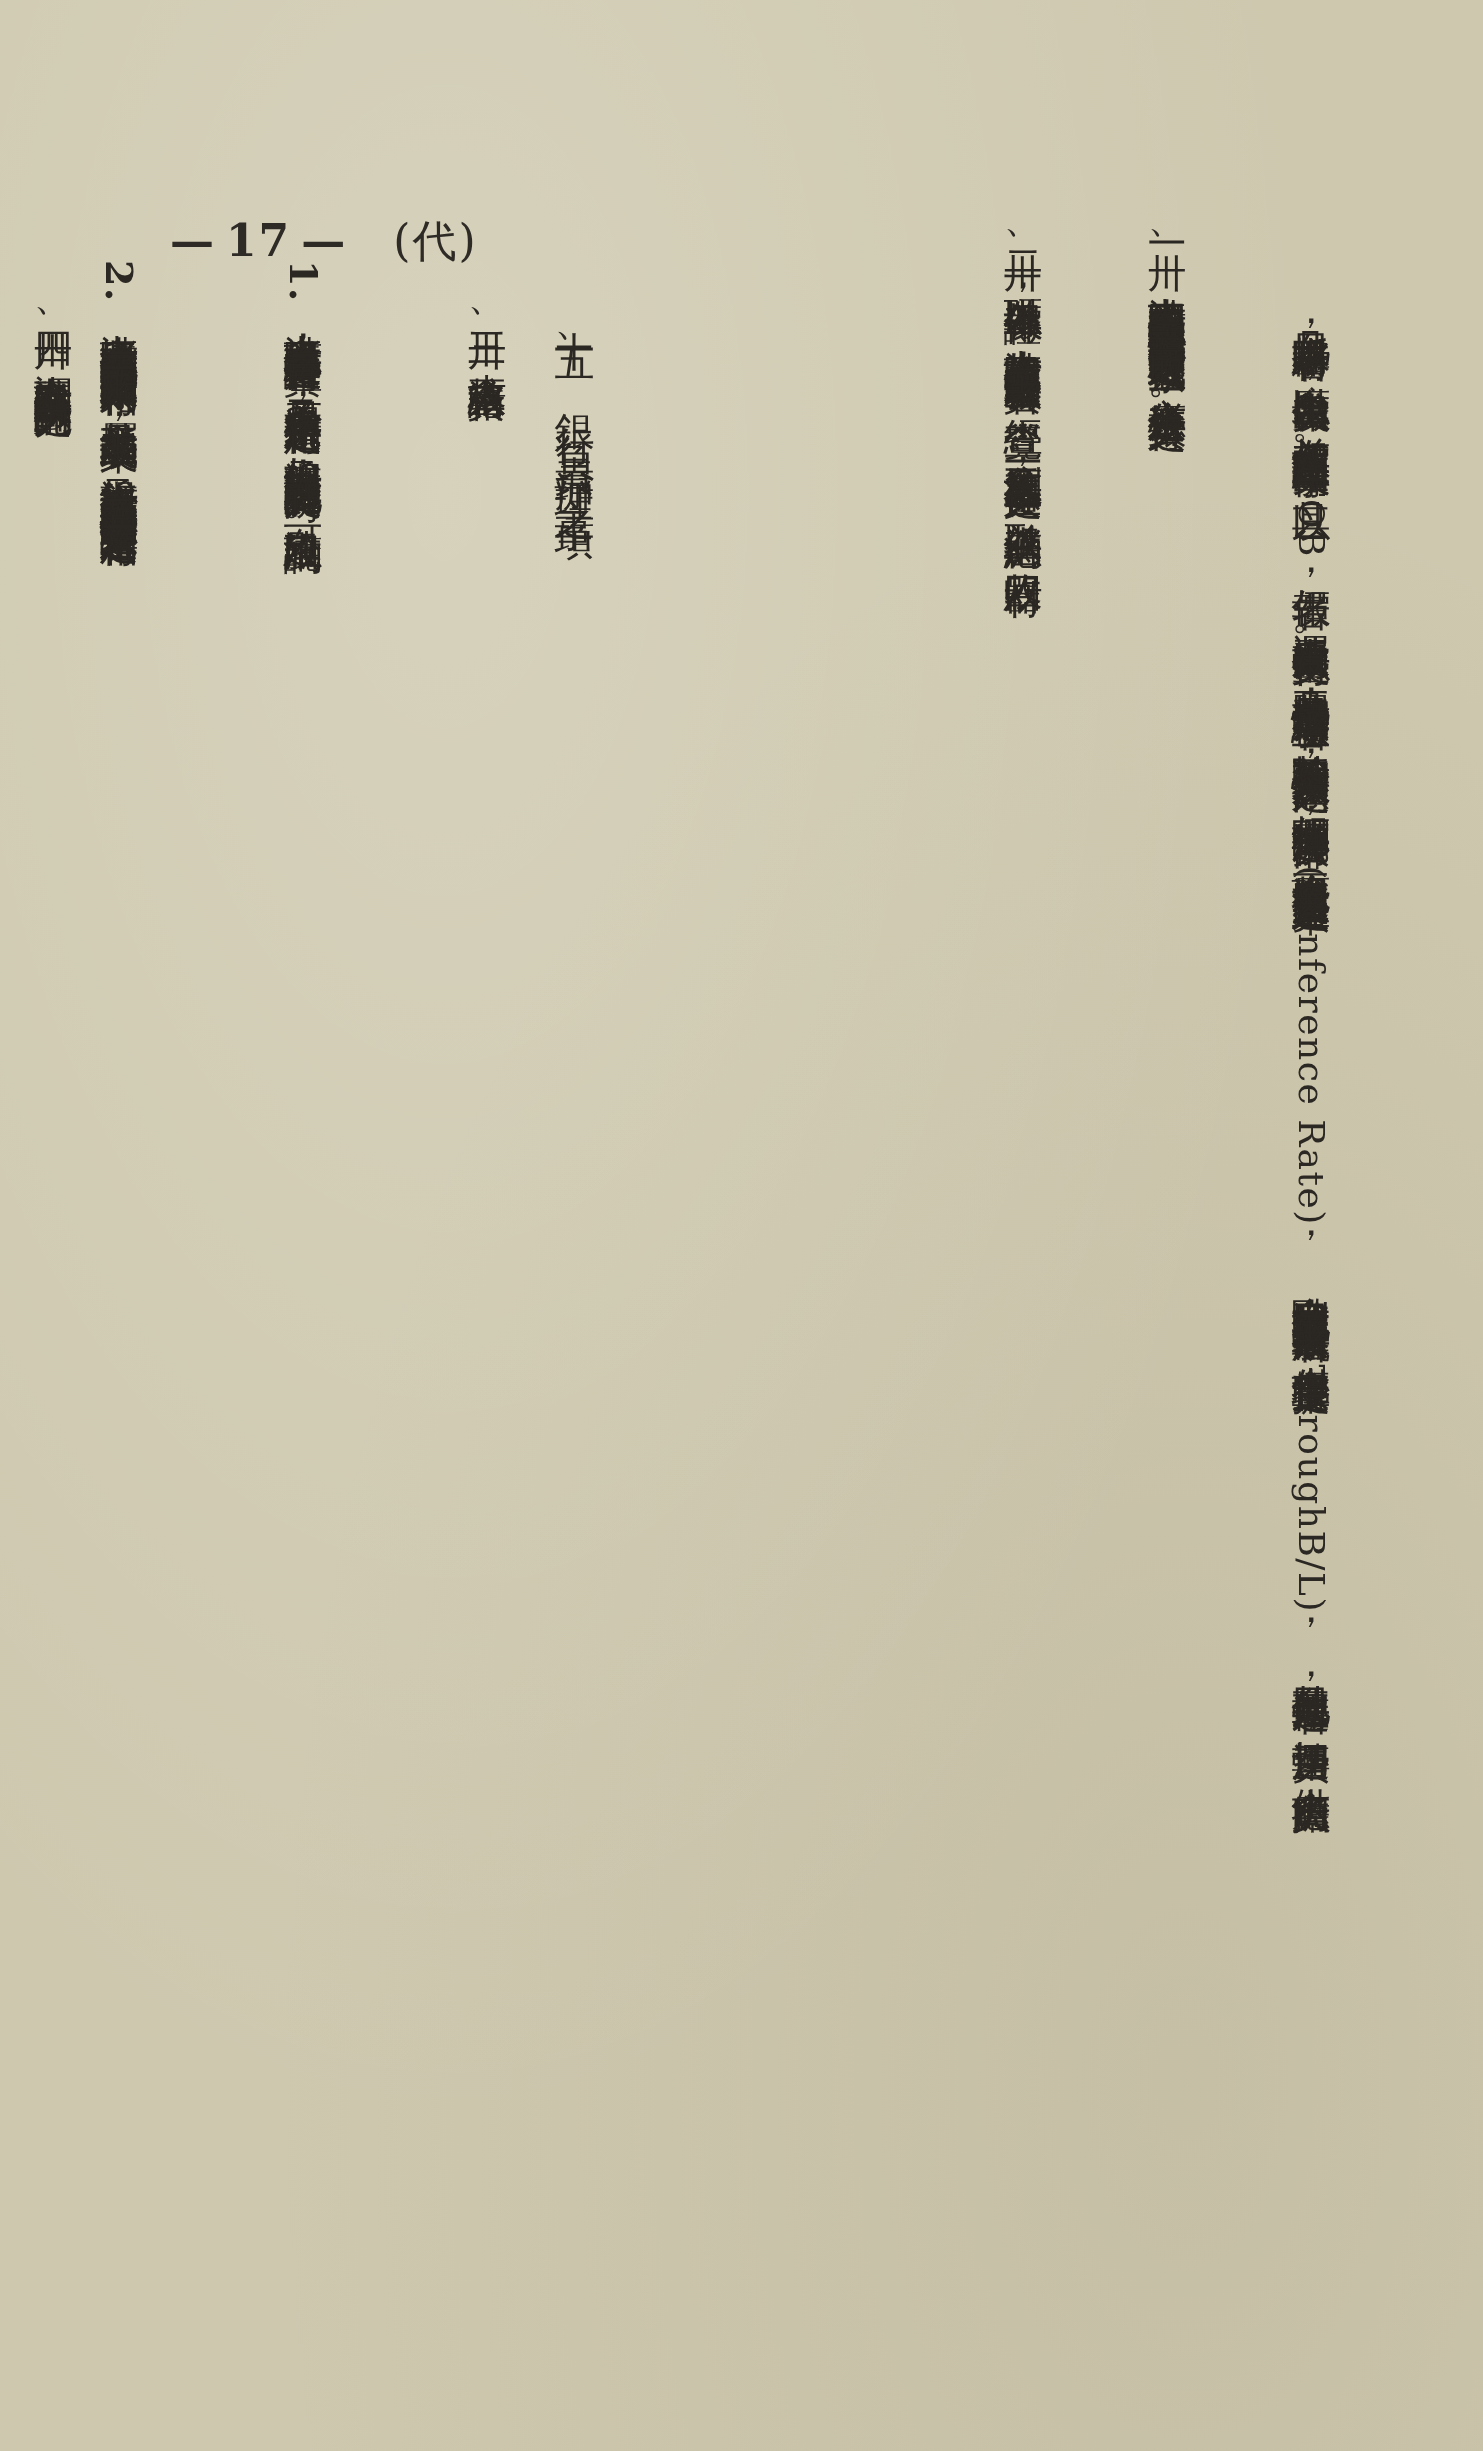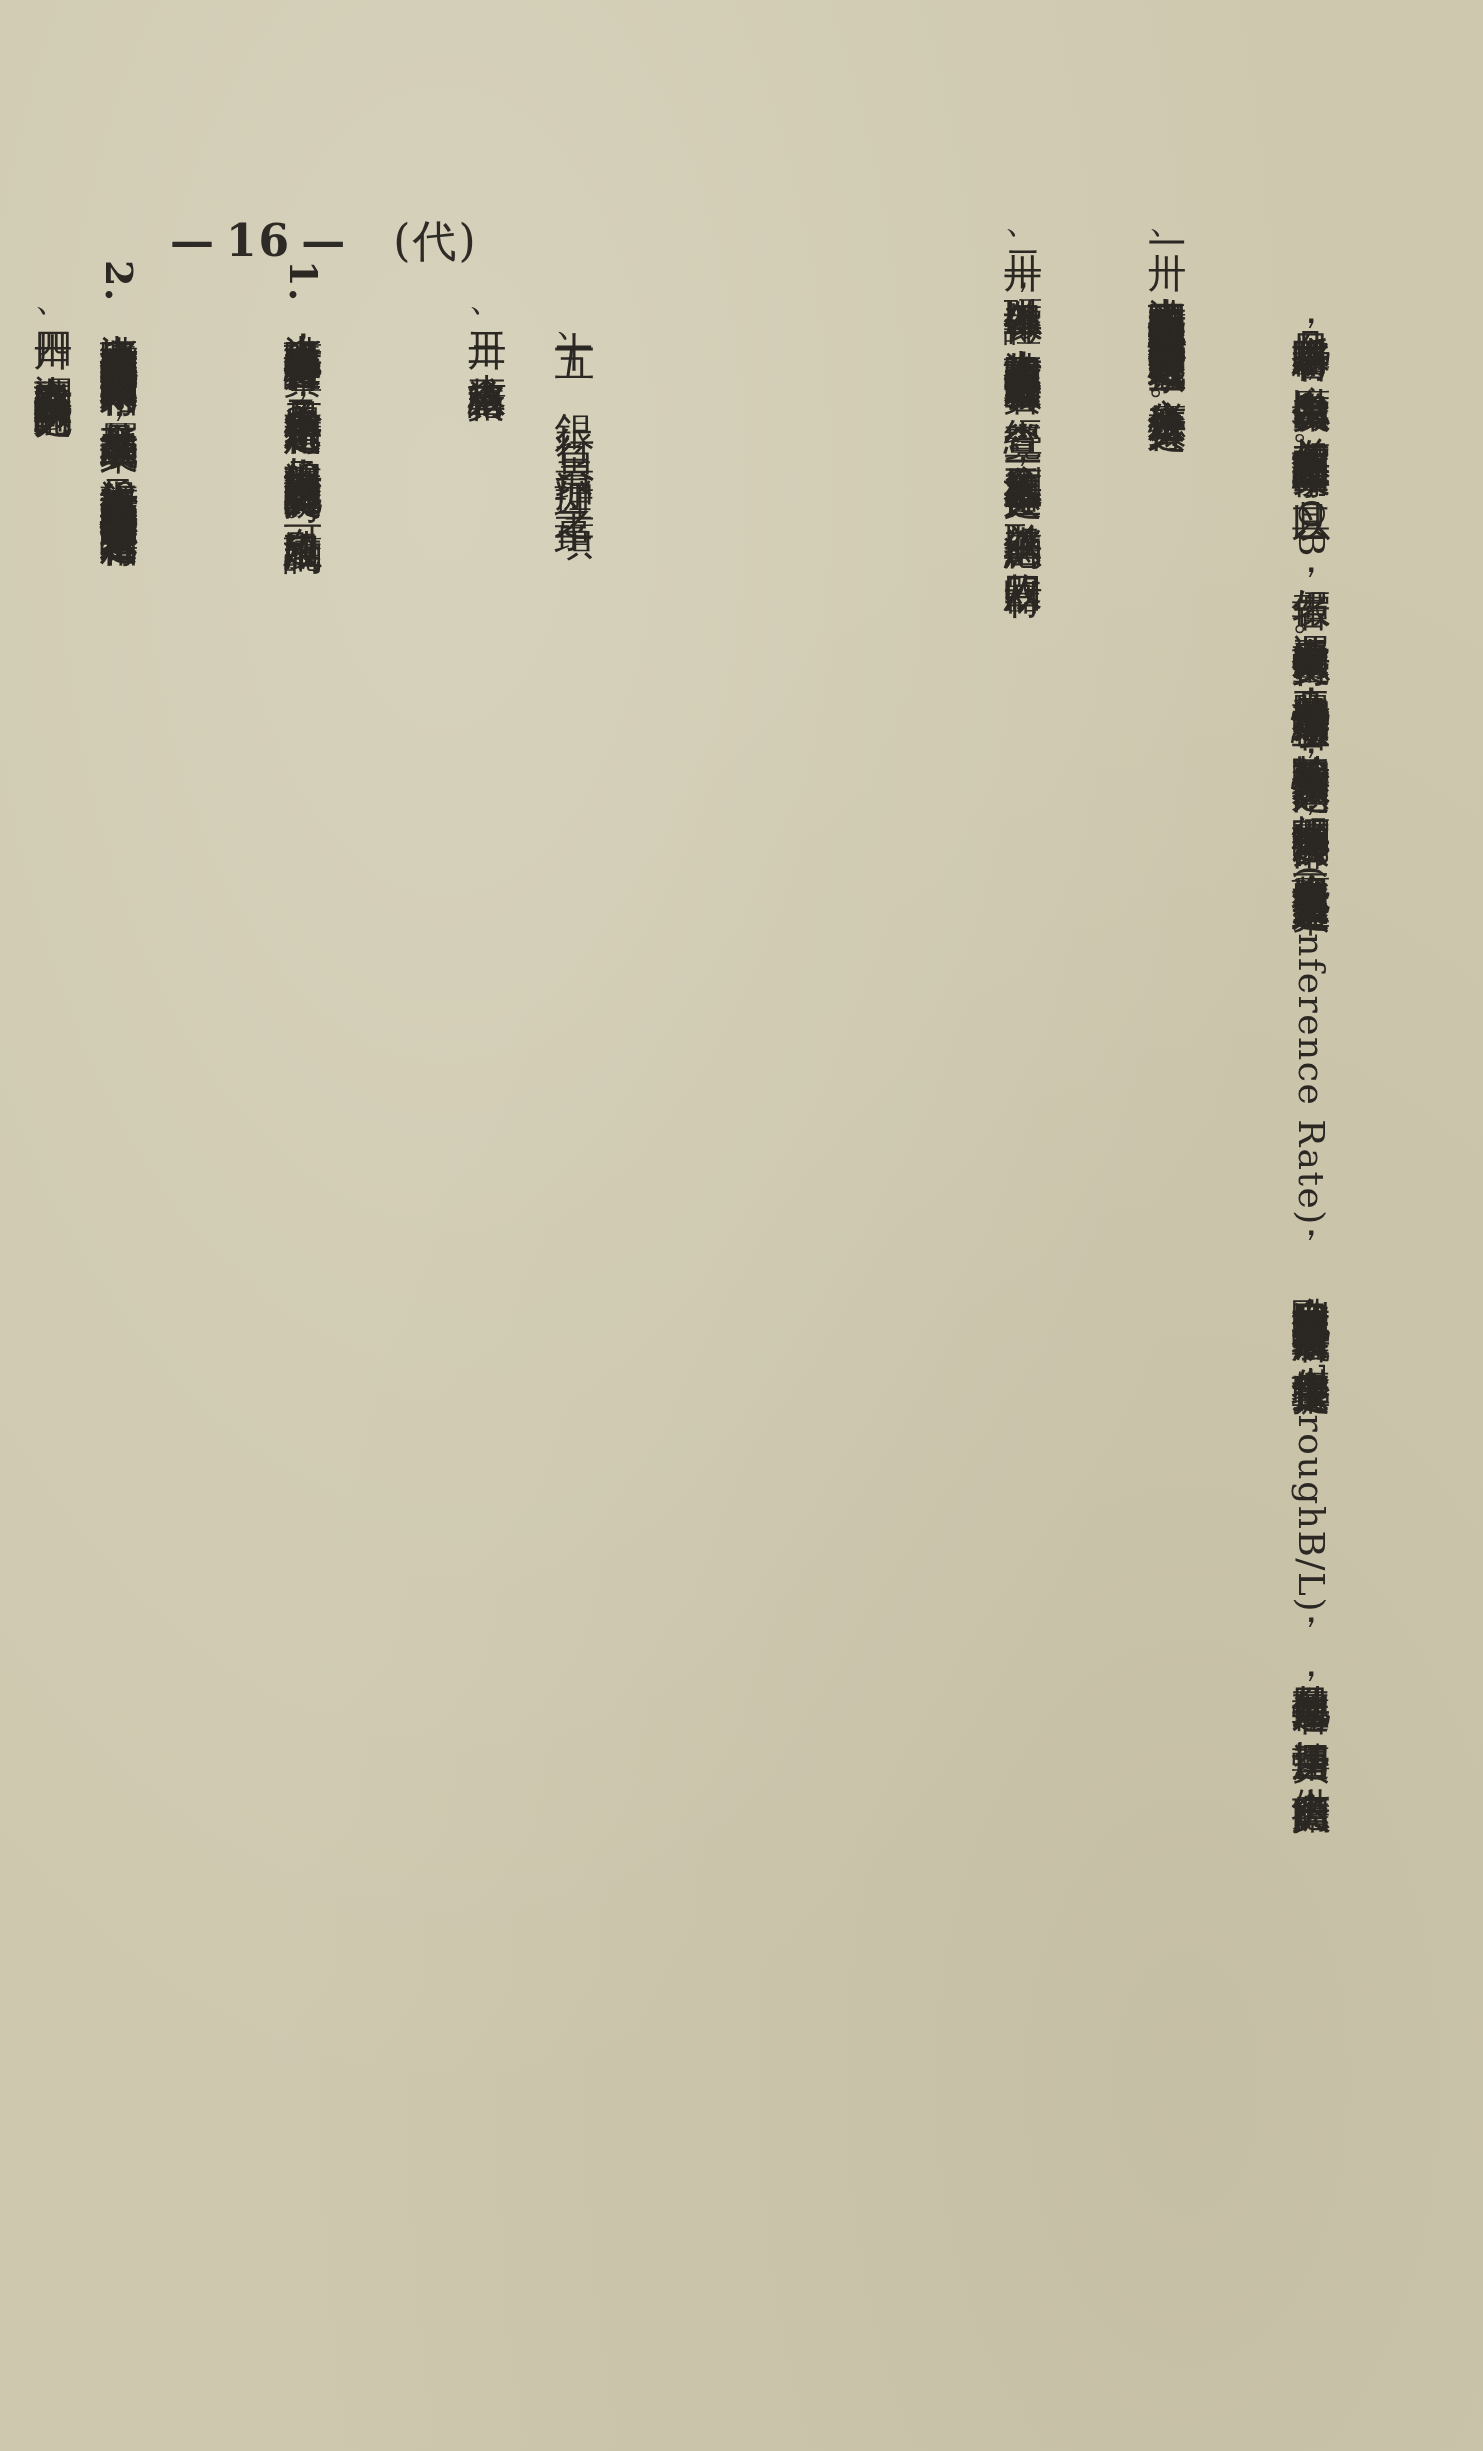--- a/index.html
+++ b/index.html
@@ -85,21 +85,21 @@
     .section-head {
       padding-block-start: 0;
     }
   </style>
 </head>
 <body>
 
 <div class="paper"></div>
 
 <div class="page-number">
-  <span class="dash">—</span><span class="num">16</span><span class="dash">—</span><span class="dai">(代)</span>
+  <span class="dash">—</span><span class="num">17</span><span class="dash">—</span><span class="dai">(代)</span>
 </div>
 
 <div class="text-area">
 
   <div class="col indent-1"><span>凡向日本採購器材者，應以自由美金報價，並在報價文件上註明自由美金字樣。其以</span><span class="latin">FOB</span><span>報價者，運費由受援人以臺幣支付。再凡按照普通習慣無需獨立檢驗者，其檢驗費不得列入報價金額之內，報價中關於海洋運費部份，應不超過現行運貨同盟規定之運費率</span><span class="latin">(Conference Rate)</span><span>，自歐洲或其他口岸啓運來臺而無直接航輪者，本會僅接受聯運提單</span><span class="latin">(ThroughB/L)</span><span>，其自其他口岸轉運者，一切轉運費用，由供應商負擔。</span></div>
 
   <div class="col hang-para"><span>卅一、</span><span>申請人致美國國際合作總署小商業處之函電副本（致小商業處函臺銀有規定之格式可往索取），亦應一併檢送承貸之銀行。</span></div>
 
   <div class="col hang-para"><span>卅二、</span><span>以上各項報價證件，申請人如有故作虛偽之陳述企圖套取貸款者，一經查覺，應負刑法第二一五條之責任，並取消供應合約，收回器材。</span></div>
 

